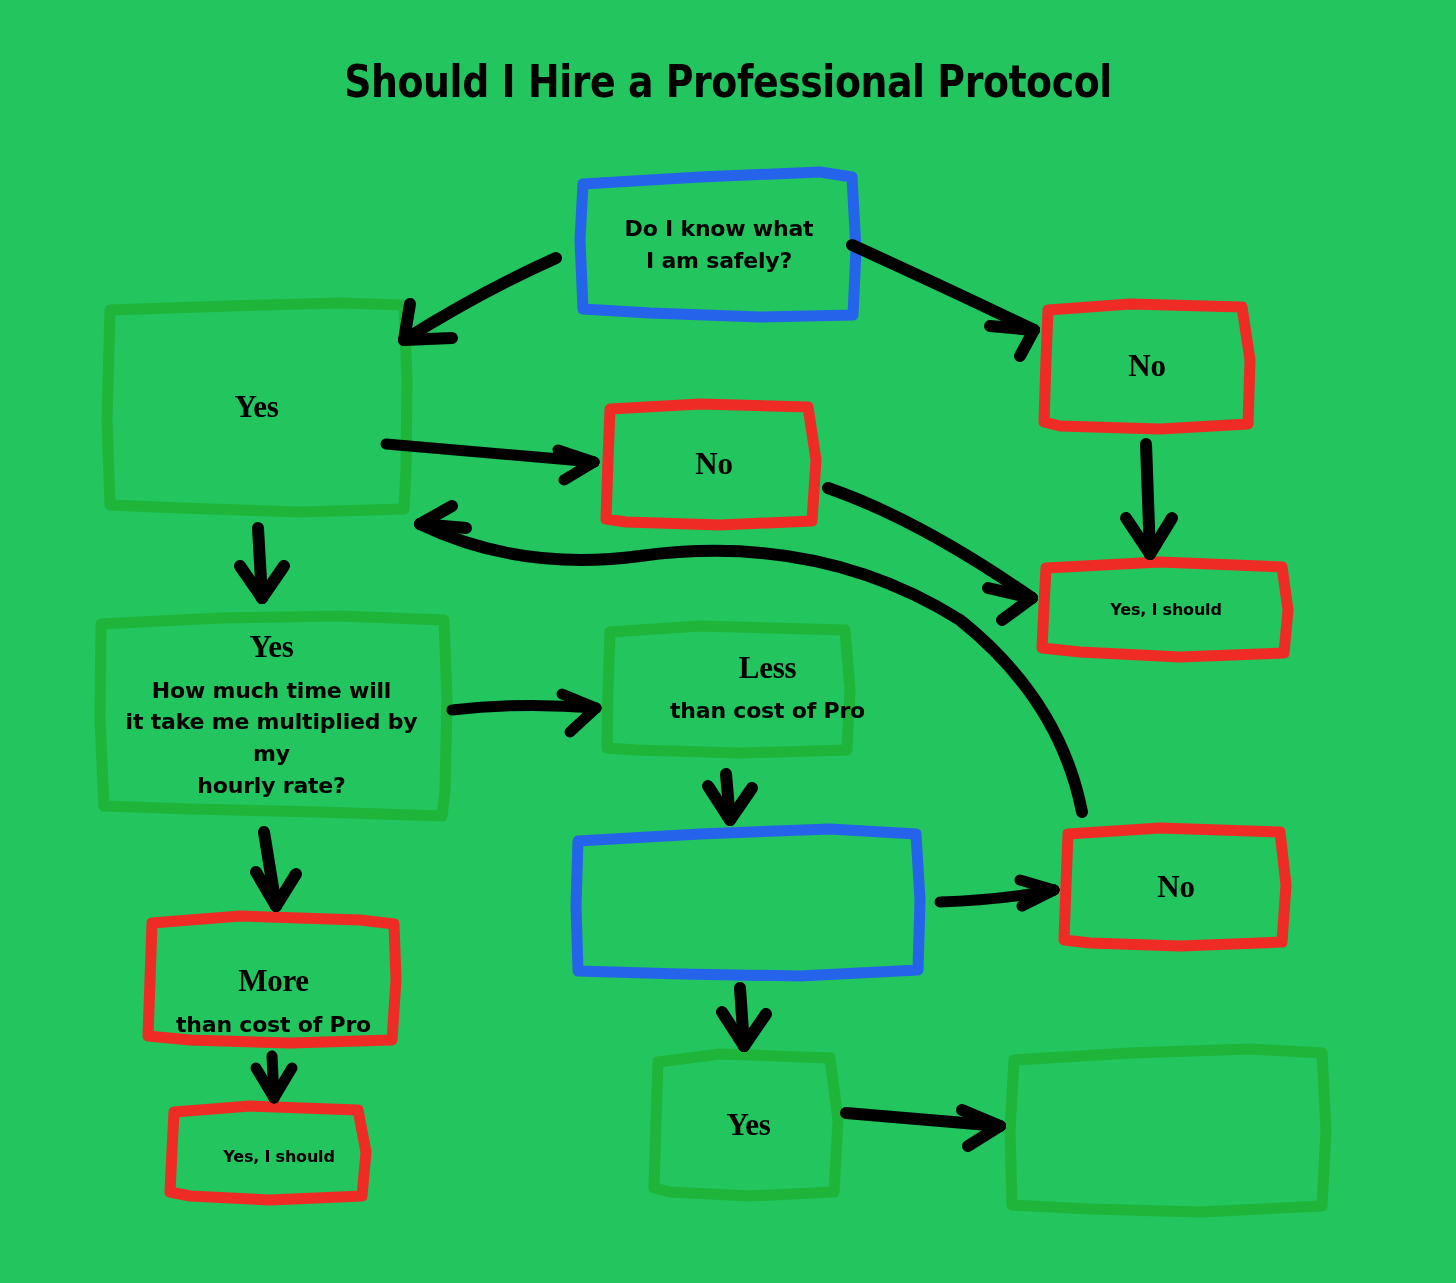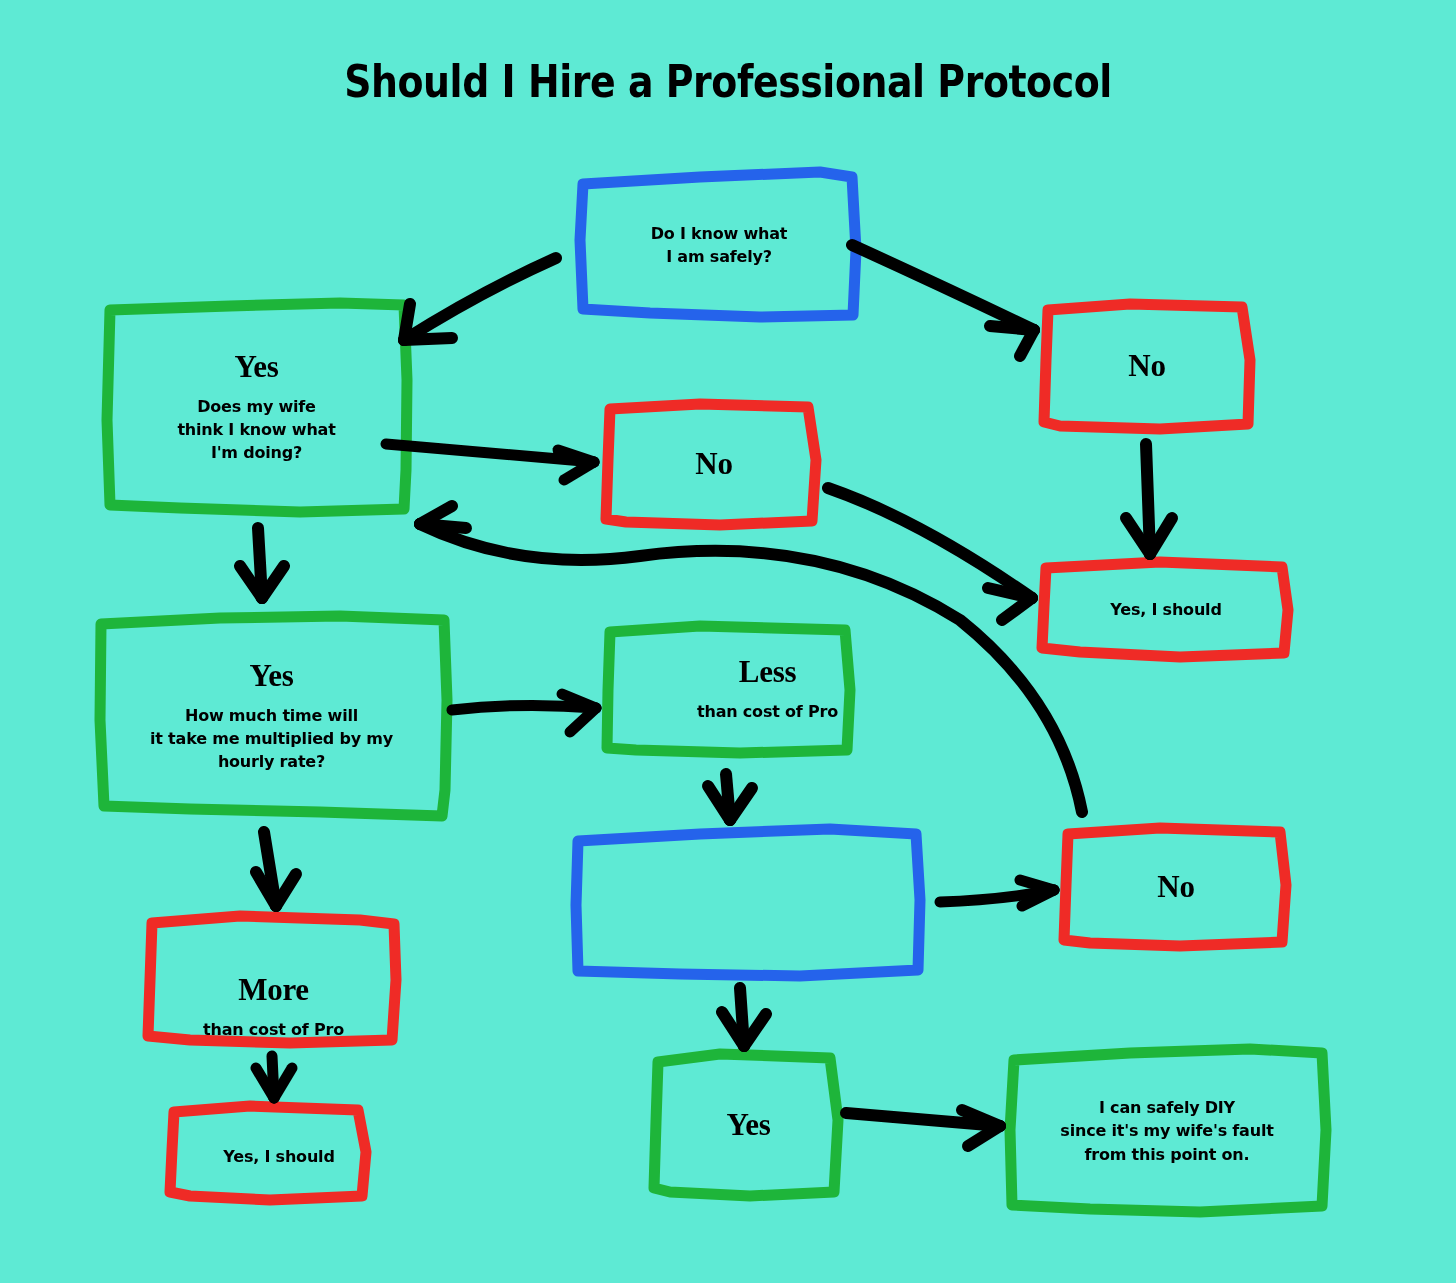--- a/index.html
+++ b/index.html
@@ -7,21 +7,21 @@
     padding: 0;
     background: #ffffff;
   }
   body {
     font-family: "Liberation Sans", sans-serif;
   }
   #canvas {
     position: relative;
     width: 1456px;
     height: 1283px;
-    background: #5eead4;
+    background: #22c55e;
     overflow: hidden;
   }
   #sketch {
     position: absolute;
     left: 0;
     top: 0;
     width: 1456px;
     height: 1283px;
   }
   .title {
@@ -52,21 +52,21 @@
   .node .big {
     font-family: Liberation Serif, serif;
     font-weight: bold;
     font-size: 31px;
     line-height: 1.15;
     letter-spacing: -0.3px;
   }
   .node .sub {
     font-family: "DejaVu Sans", sans-serif;
     font-weight: bold;
-    font-size: 16px;
+    font-size: 22px;
     line-height: 1.45;
     letter-spacing: -0.2px;
   }
   .node .big + .sub {
     margin-top: 10px;
   }
   .node .only-sub {
     font-family: "DejaVu Sans", sans-serif;
     font-weight: bold;
     font-size: 16px;
@@ -212,25 +212,20 @@
 
   <div class="node n-know">
     <div class="sub">
       <span>Do I know what</span><br>
       <span>I am safely?</span>
     </div>
   </div>
 
   <div class="node n-yes-wife">
     <div class="big">Yes</div>
-    <div class="sub">
-      <span>Does my wife</span><br>
-      <span>think I know what</span><br>
-      <span>I'm doing?</span>
-    </div>
   </div>
 
   <div class="node n-no-top">
     <div class="big">No</div>
   </div>
 
   <div class="node n-no-mid">
     <div class="big">No</div>
   </div>
 
@@ -263,21 +258,14 @@
   </div>
 
   <div class="node n-yes-bot">
     <div class="big">Yes</div>
   </div>
 
   <div class="node n-yes-should-b">
     <div class="only-sub">Yes, I should</div>
   </div>
 
-  <div class="node n-diy">
-    <div class="sub">
-      <span>I can safely DIY</span><br>
-      <span>since it's my wife's fault</span><br>
-      <span>from this point on.</span>
-    </div>
-  </div>
 
 </div>
 
 </body></html>

